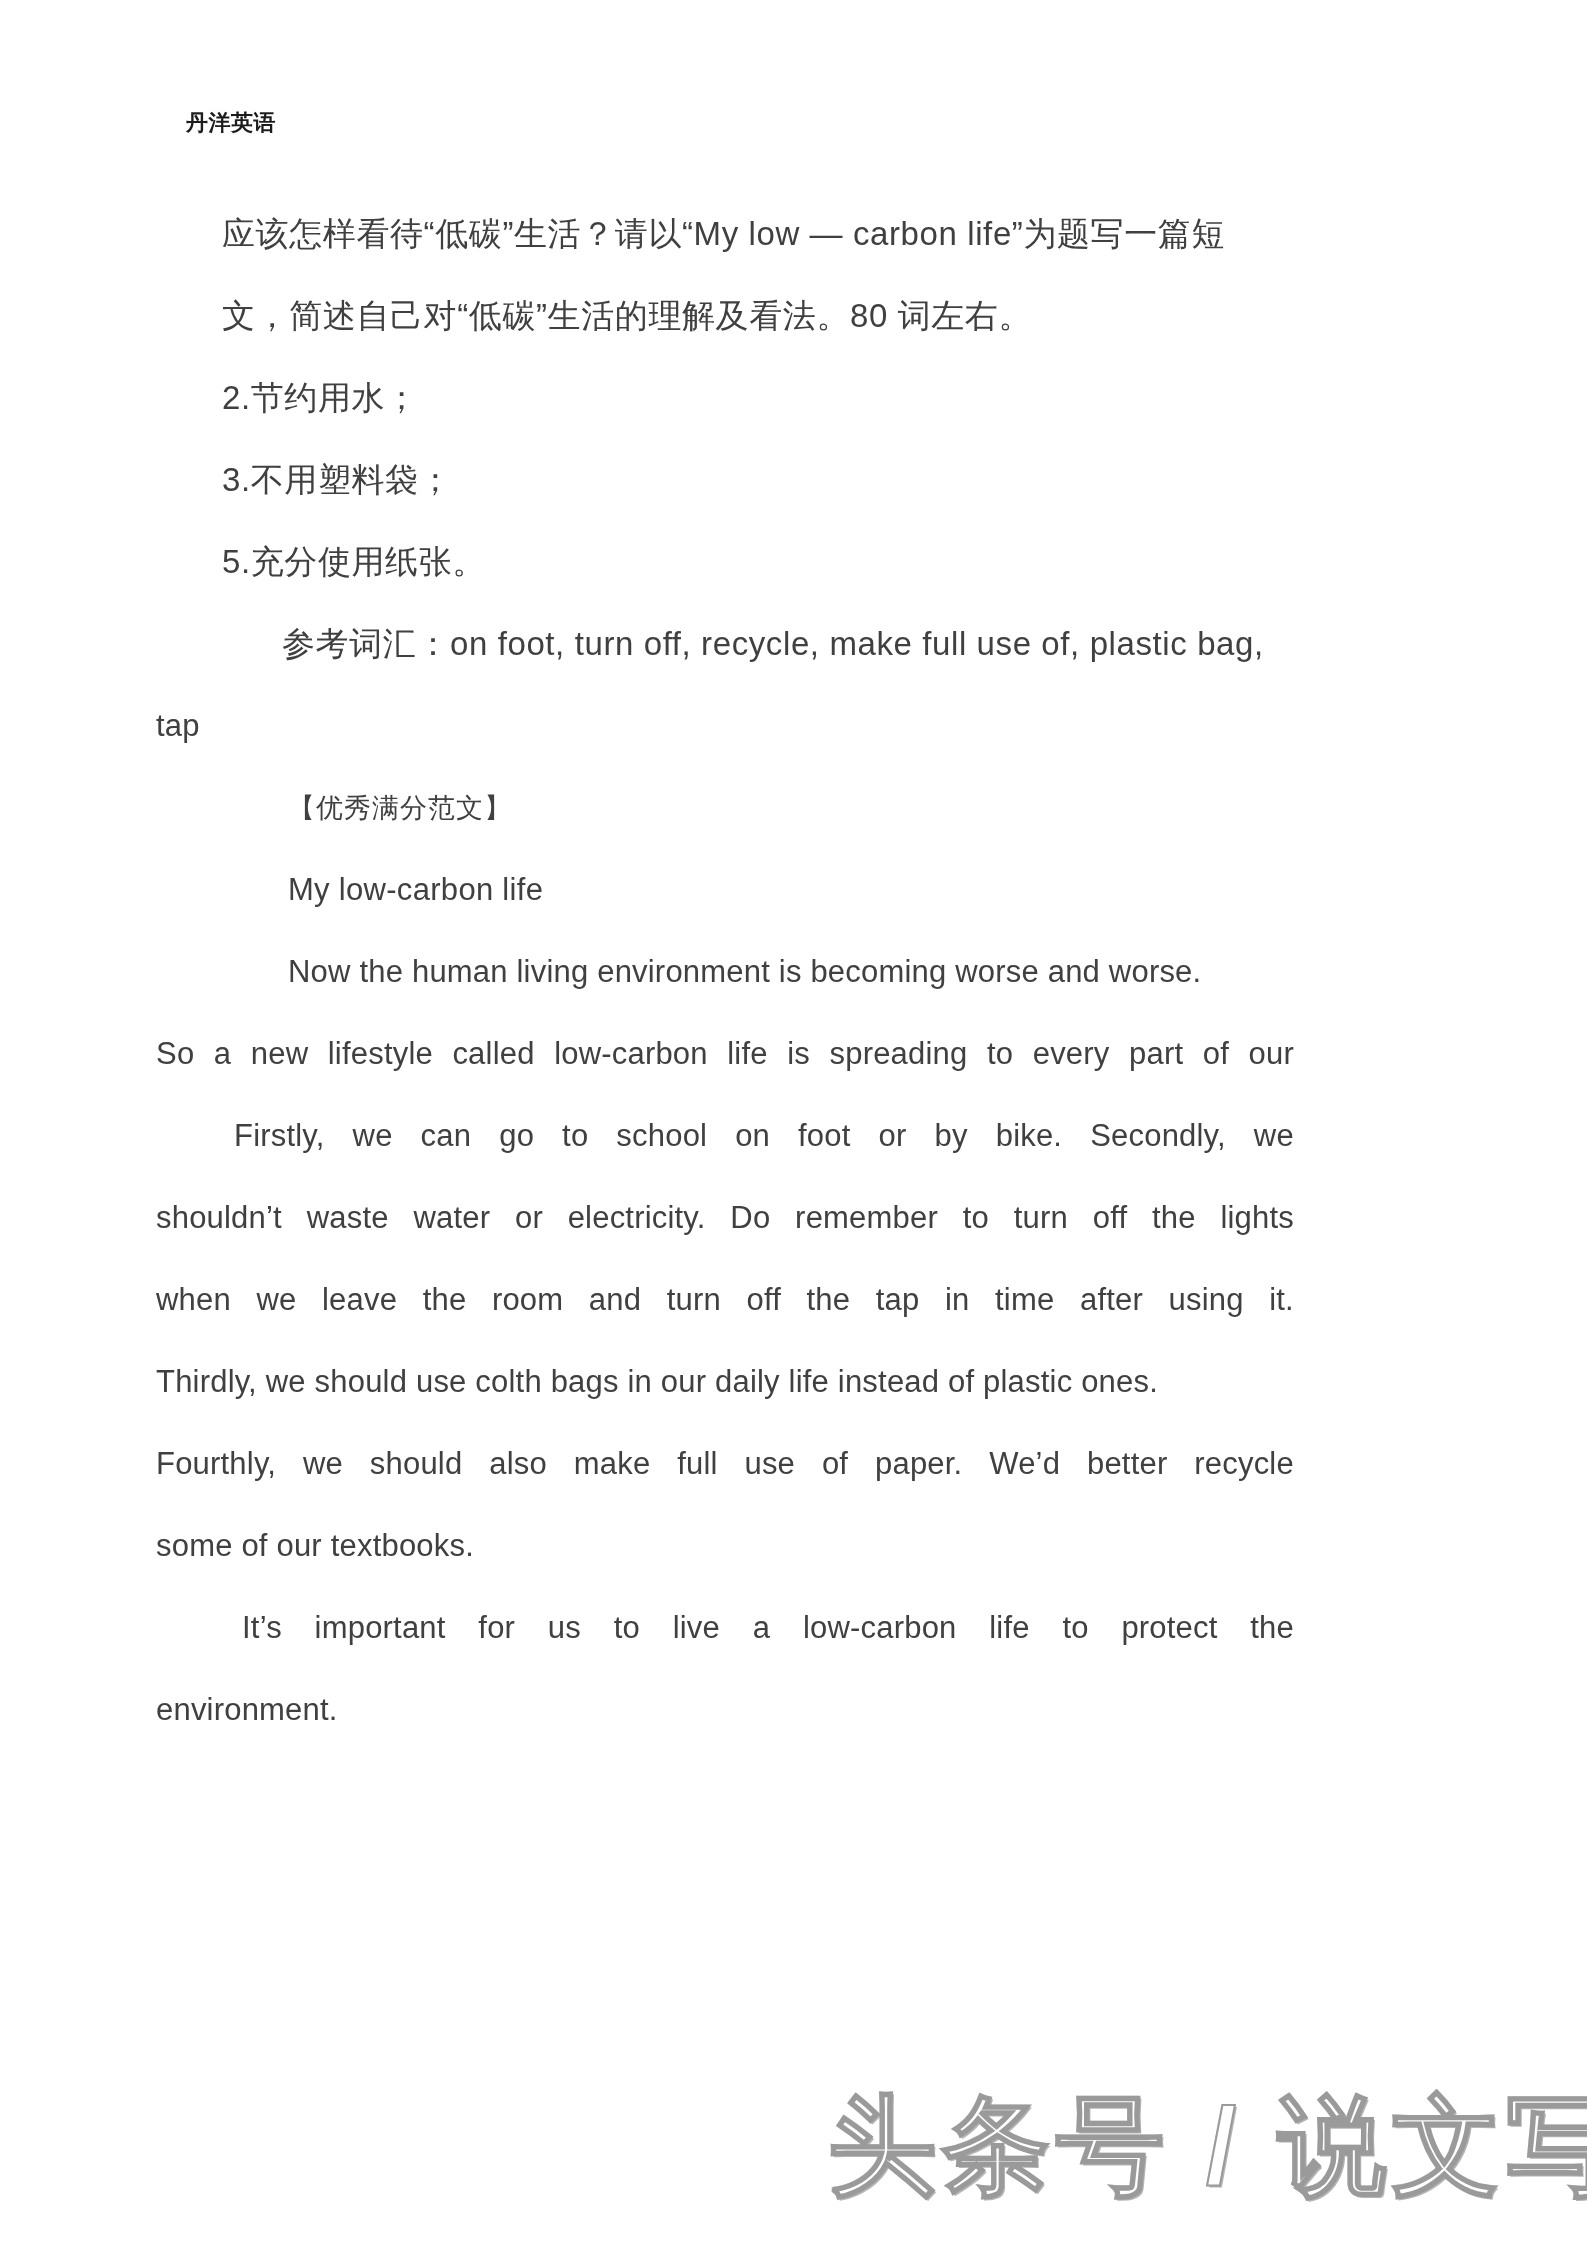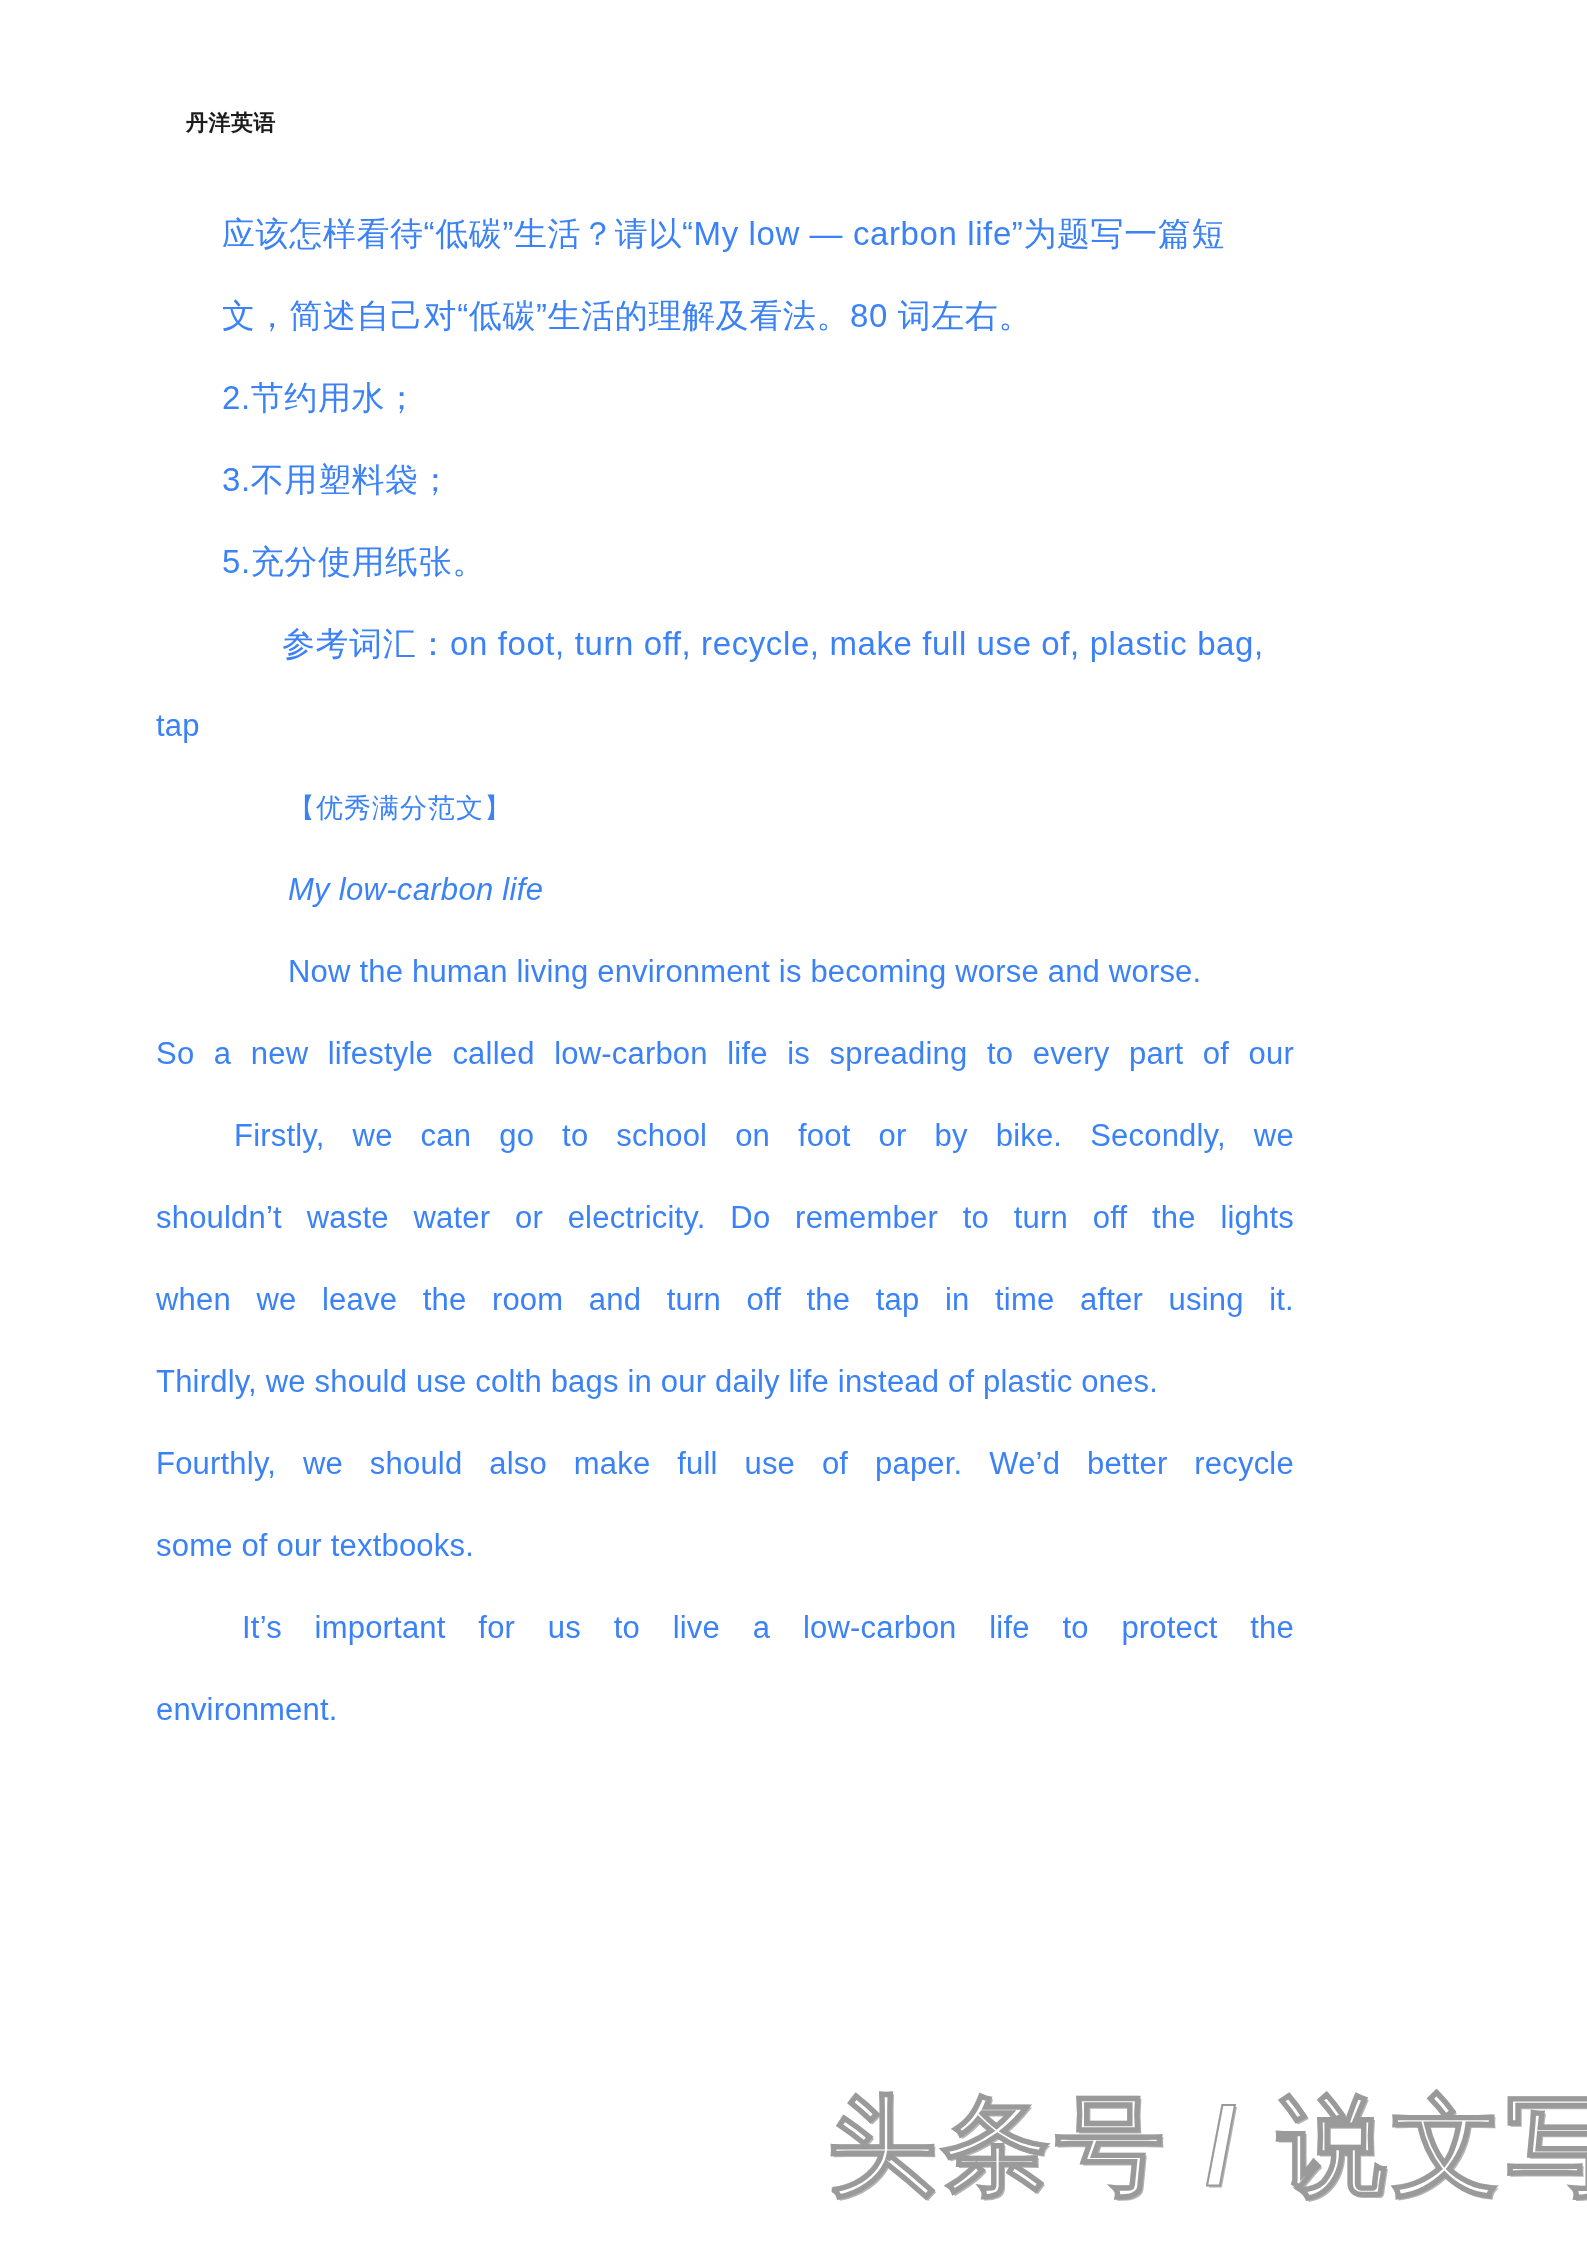--- a/index.html
+++ b/index.html
@@ -40,21 +40,21 @@
   .content {
     position: absolute;
     left: 222px;
     top: 193px;
     width: 1138px;
   }
 
   .ln {
     font-size: 31px;
     line-height: 82px;
-    color: #3b82f6;
+    color: #404040;
     white-space: nowrap;
     letter-spacing: 0.2px;
   }
 
   
   .ln.cn {
     font-size: 33px;
     letter-spacing: 0.6px;
   }
 
@@ -71,21 +71,20 @@
 
   .heading-bracket {
     font-size: 27px;
     letter-spacing: 1px;
     font-weight: 500;
   }
 
   .essay-title {
     font-size: 31px;
     letter-spacing: 0.3px;
-    font-style: italic;
   }
 
   
   .watermark {
     position: absolute;
     left: 828px;
     top: 2092px;
     font-size: 108px;
     line-height: 1;
     font-weight: 700;

